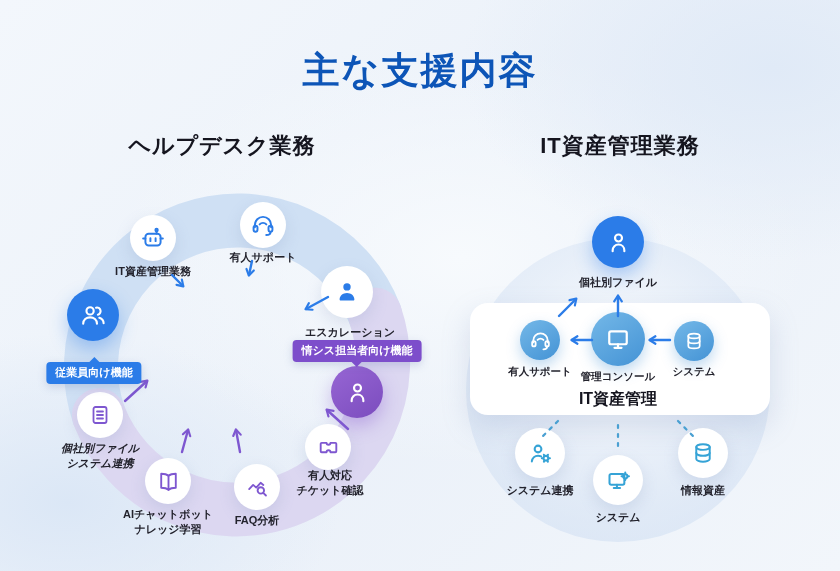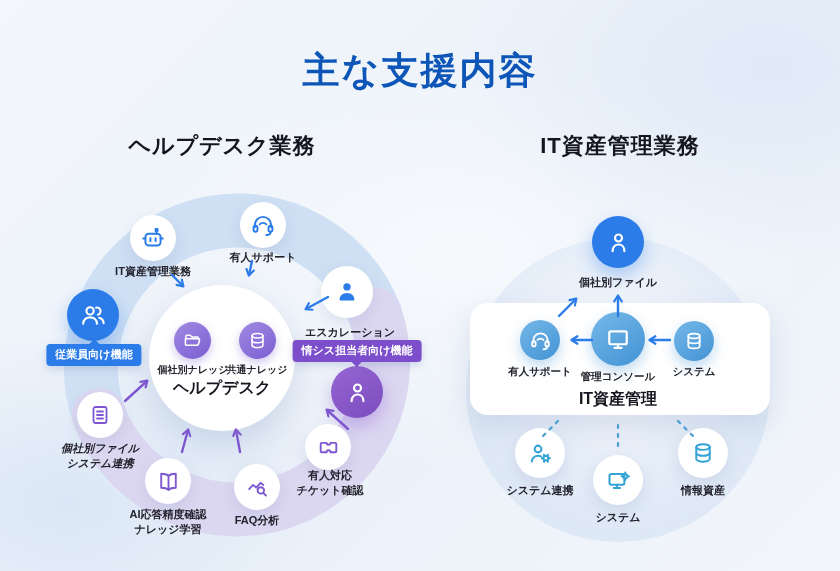--- a/index.html
+++ b/index.html
@@ -103,42 +103,20 @@
   <div class="sec-heading" style="left:620px; top:131px;">IT資産管理業務</div>
   <div class="sec-heading" style="left:222px; top:131px;">ヘルプデスク業務</div>
 
   <div class="panel panel-left">
 
     <svg class="deco z-bg" width="400" height="385">
       <path d="M68.9 235.3 A147 147 0 0 1 345.1 134.7" fill="none" stroke="#cfe0f4" stroke-width="54" stroke-linecap="round"></path>
       <path d="M345.1 134.7 A147 147 0 0 1 68.9 235.3" fill="none" stroke="#dcd7f1" stroke-width="54" stroke-linecap="round"></path>
     </svg>
 
-    <div class="center-circle">
-      <div class="node chip-purple" style="left:25px; top:37px; width:37px; height:37px;">
-        <span class="ic-white">
-          <svg width="21" height="21" viewBox="0 0 24 24" fill="none" stroke="currentColor" stroke-width="1.8" stroke-linecap="round" stroke-linejoin="round">
-              <path d="M4.5 10V7.2c0-.7.6-1.2 1.2-1.2h3.6l1.9 1.9h6.4c.7 0 1.2.6 1.2 1.2V10"></path>
-              <path d="M3.9 10h14.9c.8 0 1.4.8 1.2 1.6l-1.3 4.7c-.2.7-.8 1.2-1.5 1.2H5.2c-.7 0-1.3-.6-1.3-1.3V10z"></path>
-            </svg>
-        </span>
-      </div>
-      <div class="node chip-purple" style="left:90px; top:37px; width:37px; height:37px;">
-        <span class="ic-white">
-          <svg width="21" height="21" viewBox="0 0 24 24" fill="none" stroke="currentColor" stroke-width="1.8" stroke-linecap="round">
-              <ellipse cx="12" cy="6.5" rx="6.2" ry="2.6"></ellipse>
-              <path d="M5.8 6.5v5.5c0 1.4 2.8 2.6 6.2 2.6s6.2-1.2 6.2-2.6V6.5"></path>
-              <path d="M5.8 12v5.5c0 1.4 2.8 2.6 6.2 2.6s6.2-1.2 6.2-2.6V12"></path>
-            </svg>
-        </span>
-      </div>
-      <div class="lbl k-lbl" style="left:44px; top:78px;">個社別ナレッジ</div>
-      <div class="lbl k-lbl" style="left:108px; top:78px;">共通ナレッジ</div>
-      <div class="center-title">ヘルプデスク</div>
-    </div>
 
     <div class="node" style="left:100px; top:35px; width:46px; height:46px;">
       <span class="ic-blue">
         <svg width="26" height="26" viewBox="0 0 24 24" fill="none" stroke="currentColor" stroke-width="1.8" stroke-linecap="round" stroke-linejoin="round">
             <rect x="5" y="8" width="14" height="11" rx="3"></rect>
             <path d="M9.6 12.3v2.6M14.4 12.3v2.6"></path>
             <path d="M5 12.5H2.9M19 12.5h2.1"></path>
             <path d="M15.3 8V5.8"></path>
             <circle cx="15.3" cy="4.6" r="1.1"></circle>
           </svg>
@@ -172,21 +150,21 @@
     <div class="node fill-blue" style="left:37px; top:109px; width:52px; height:52px;">
       <span class="ic-white">
         <svg width="28" height="28" viewBox="0 0 24 24" fill="none" stroke="currentColor" stroke-width="1.8" stroke-linecap="round" stroke-linejoin="round">
             <circle cx="9.5" cy="8.5" r="3.1"></circle>
             <path d="M3.6 19.4c0-3.2 2.6-5.4 5.9-5.4s5.9 2.2 5.9 5.4"></path>
             <path d="M14.6 5.7a3.1 3.1 0 1 1 1.6 6"></path>
             <path d="M17.4 14.4c2.2.7 3.7 2.4 3.7 4.6"></path>
           </svg>
       </span>
     </div>
-    <div class="badge badge-blue" style="left:64px; top:175px;">従業員向け機能</div>
+    <div class="badge badge-blue" style="left:64px; top:193px;">従業員向け機能</div>
 
     <div class="badge badge-purple" style="left:327px; top:171px;">情シス担当者向け機能</div>
     <div class="node fill-purple" style="left:301px; top:186px; width:52px; height:52px;">
       <span class="ic-white">
         <svg width="27" height="27" viewBox="0 0 24 24" fill="none" stroke="currentColor" stroke-width="1.9" stroke-linecap="round" stroke-linejoin="round">
             <circle cx="12" cy="8" r="3.1"></circle>
             <path d="M6.8 19.8v-.6c0-3.3 2.3-5.4 5.2-5.4s5.2 2.1 5.2 5.4v.6"></path>
           </svg>
       </span>
     </div>
@@ -203,21 +181,21 @@
 システム連携</div>
 
     <div class="node" style="left:115px; top:278px; width:46px; height:46px;">
       <span class="ic-purple">
         <svg width="25" height="25" viewBox="0 0 24 24" fill="none" stroke="currentColor" stroke-width="1.8" stroke-linecap="round" stroke-linejoin="round">
             <path d="M12 6.5C10.3 5 8 4.5 5 4.5V18c3 0 5.3.5 7 2 1.7-1.5 4-2 7-2V4.5c-3 0-5.3.5-7 2z"></path>
             <path d="M12 6.5V20"></path>
           </svg>
       </span>
     </div>
-    <div class="lbl" style="left:138px; top:327px;">AI応答精度確認
+    <div class="lbl" style="left:138px; top:327px;">AIチャットボット
 ナレッジ学習</div>
 
     <div class="node" style="left:204px; top:284px; width:46px; height:46px;">
       <span class="ic-purple">
         <svg width="25" height="25" viewBox="0 0 24 24" fill="none" stroke="currentColor" stroke-width="1.8" stroke-linecap="round" stroke-linejoin="round">
             <path d="M4 13.5l3.8-4 3 2.6L15 7.5l2.6 2"></path>
             <circle cx="15.2" cy="14.8" r="3.1"></circle>
             <path d="M17.5 17.1l2.6 2.6"></path>
           </svg>
       </span>

